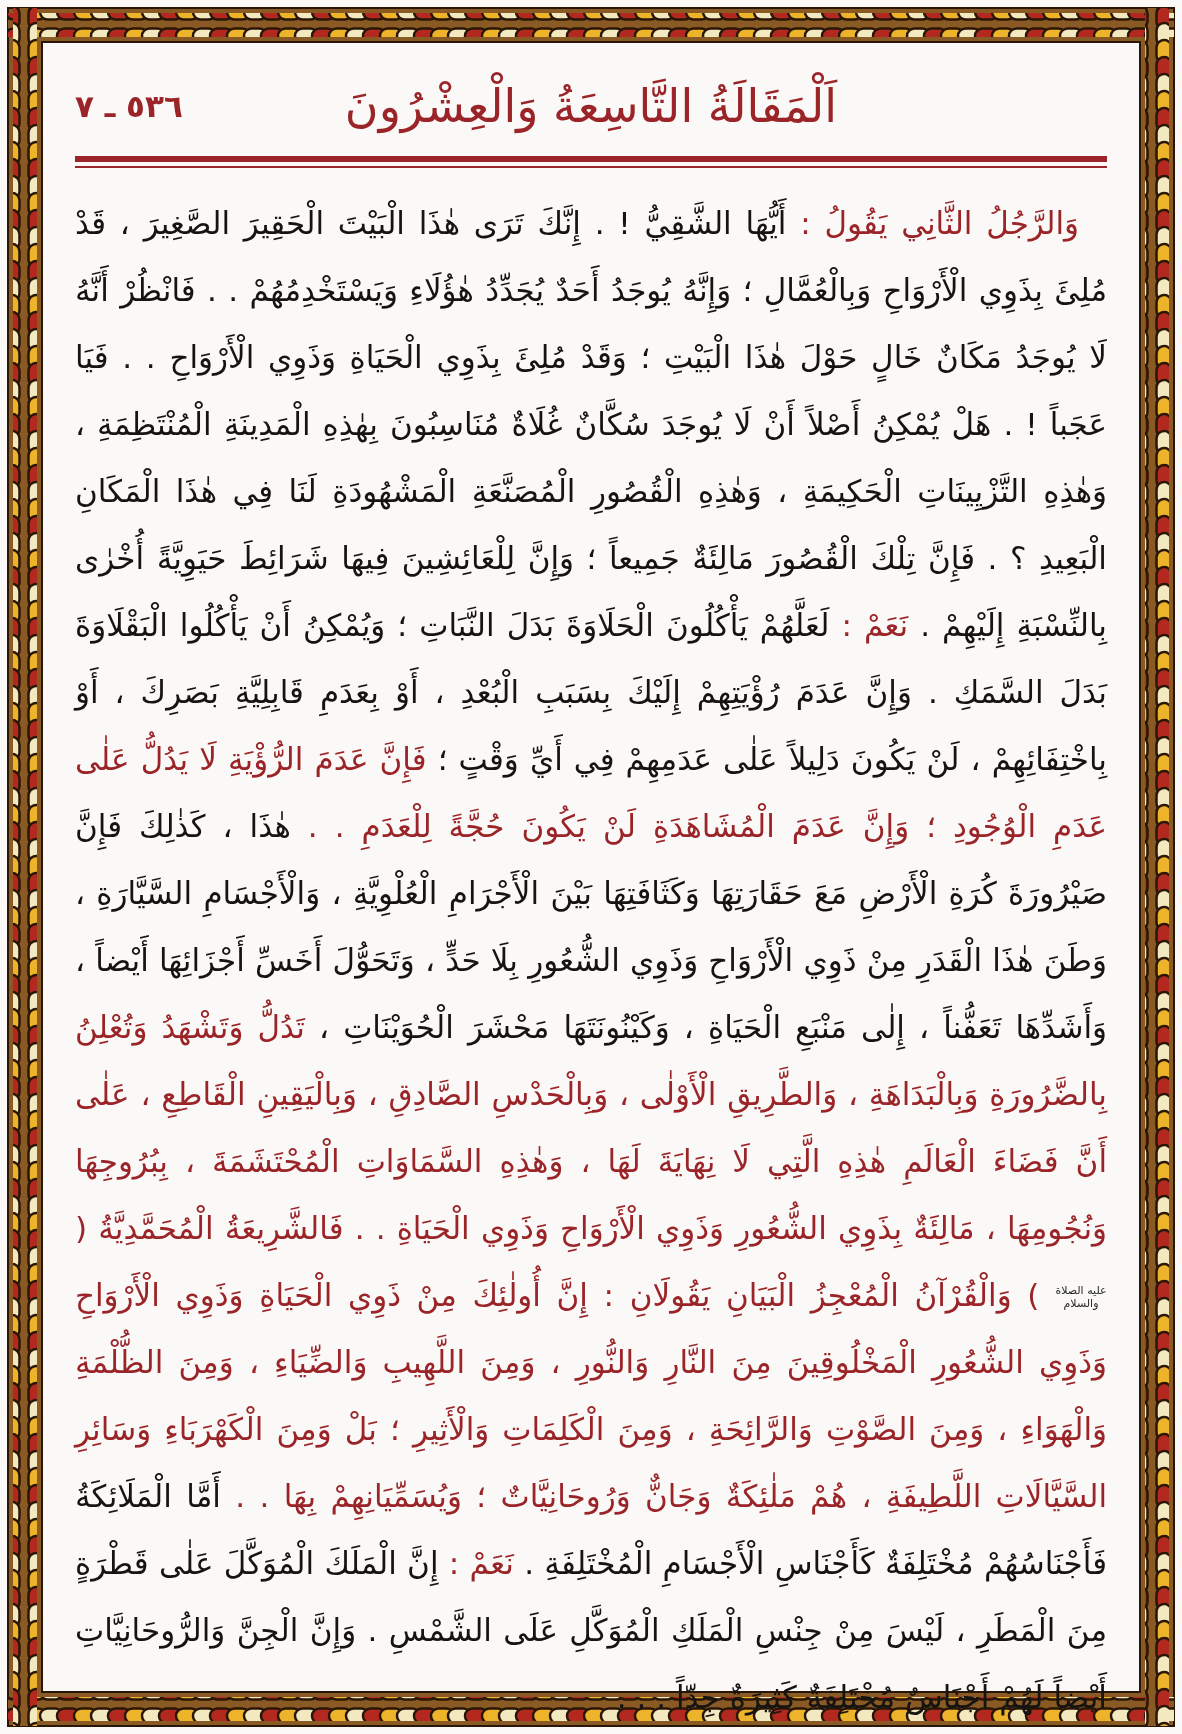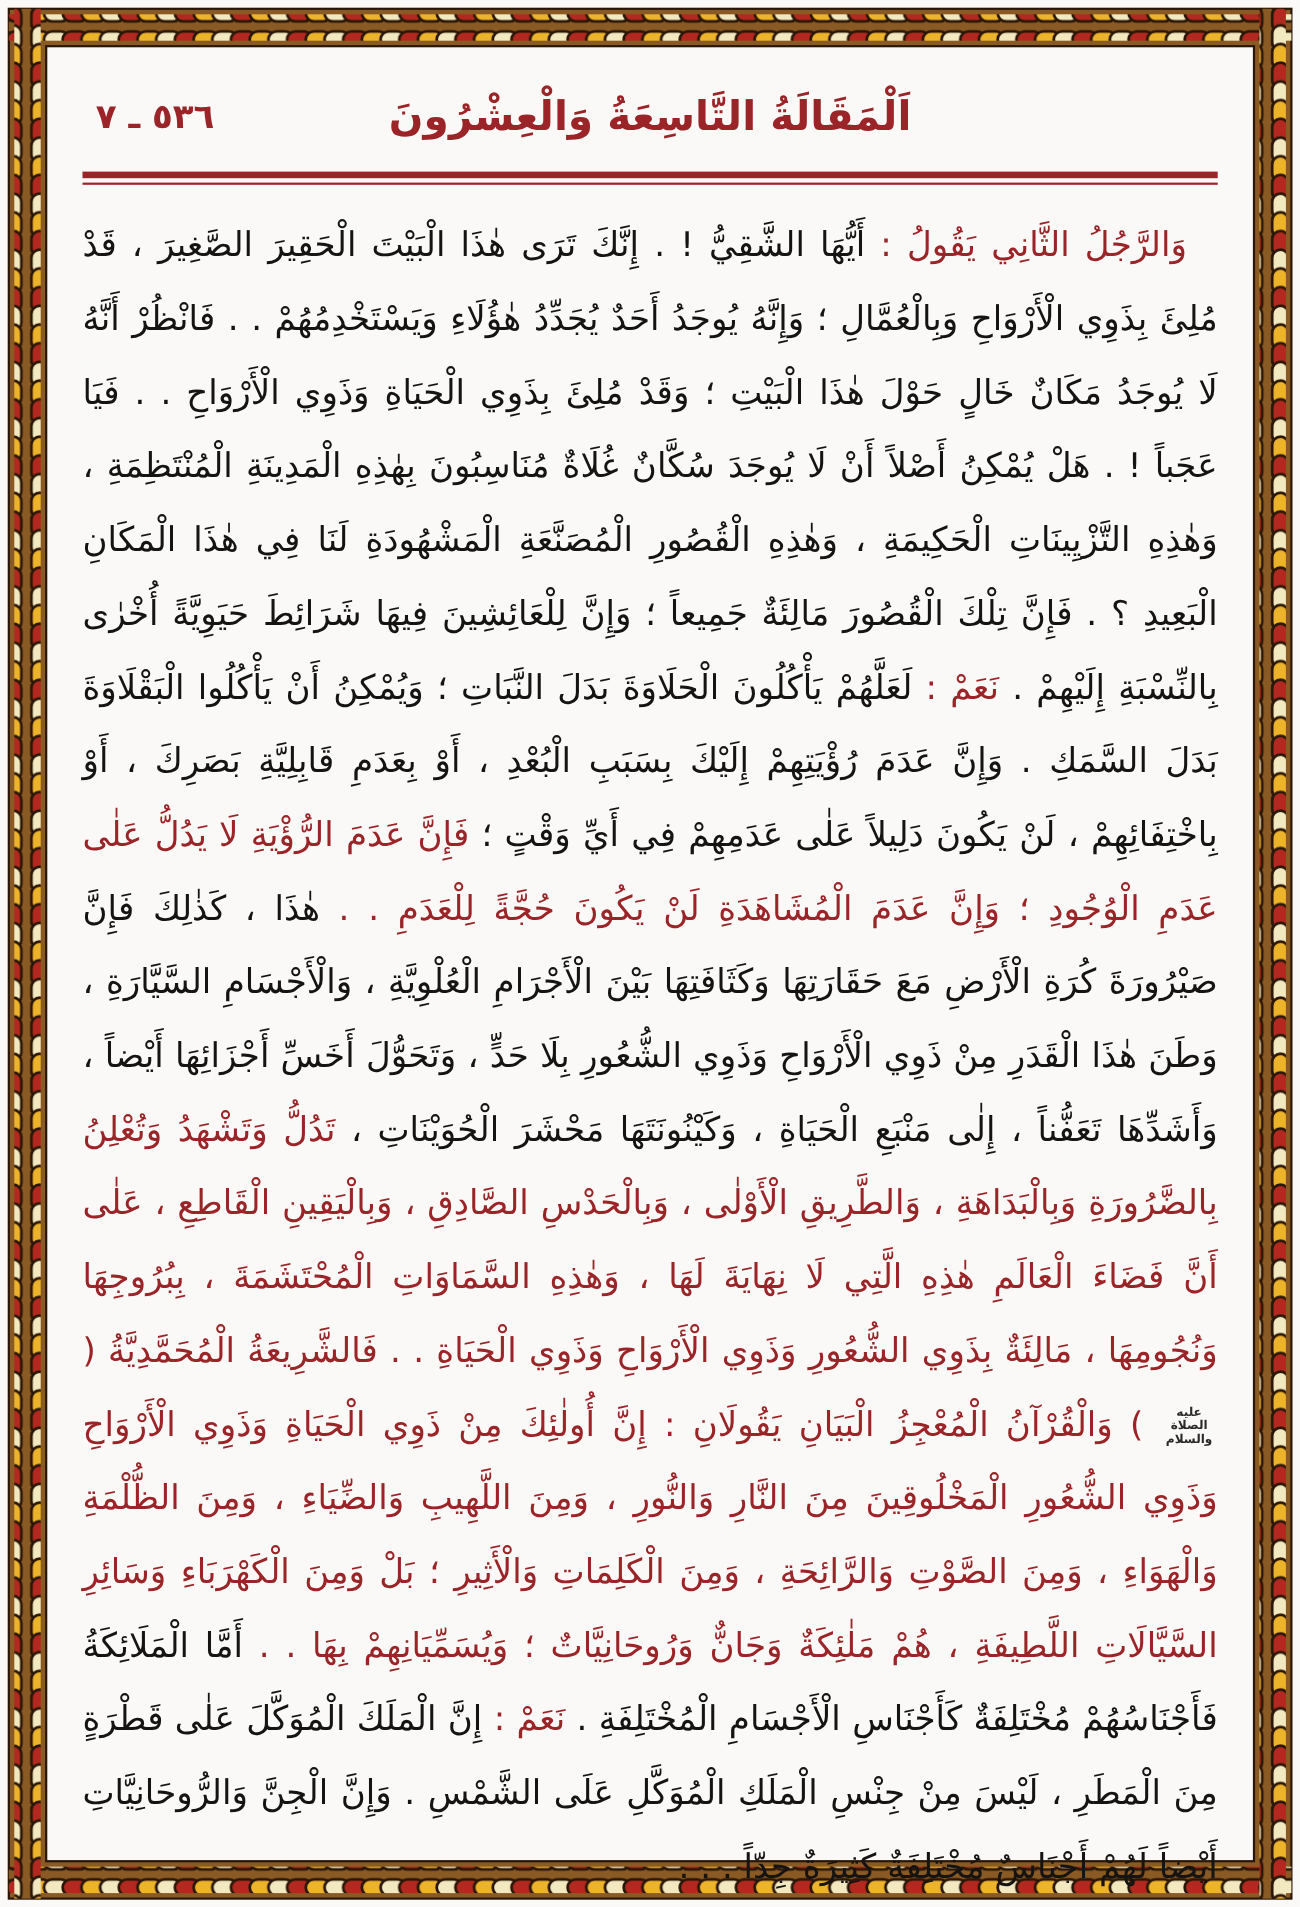--- a/index.html
+++ b/index.html
@@ -11,27 +11,27 @@
     overflow:hidden;
     outline:1px solid #bbb;
   }
   
   .border-svg{position:absolute;inset:0;width:100%;height:100%;display:block;}
   
   .content{position:absolute;left:42px;right:42px;top:42px;bottom:42px;}
   .header{position:relative;margin:28px 33px 0 33px;height:72px;}
   .page-title{
     text-align:center;
-    font-size:37px;font-weight:bold;
+    font-size:46px;font-weight:normal;
     color:var(--emphasis,#9b2428);
     line-height:72px;
     letter-spacing:1px;
   }
   .page-number{
-    position:absolute;left:12px;top:0;
+    position:absolute;left:0;top:0;
     font-size:31px;font-weight:bold;
     color:var(--emphasis,#9b2428);
     line-height:72px;
     direction:ltr;
   }
   .header-rule{
     margin:14px 33px 0 33px;
     height:4px;
     border-top:6px solid var(--rule,#9b2428);
     border-bottom:2px solid var(--rule,#9b2428);
@@ -48,21 +48,21 @@
   .seg-normal{color:var(--text,#161412);}
   .seg-emphasis{color:var(--emphasis,#9b2428);font-weight:normal;}
   .seg-seal{
     display:inline-block;
     width:52px;
     font-size:11px;
     line-height:1.15;
     text-align:center;
     vertical-align:middle;
     color:#2a2a2a;
-    font-weight:bold;
+    font-weight:normal;
     text-indent:0;
     white-space:normal;
   }
 </style>
 </head>
 <body>
 
 <div class="page">
 
   <svg class="border-svg" width="1182" height="1734" viewBox="0 0 1182 1734" xmlns="http://www.w3.org/2000/svg">

